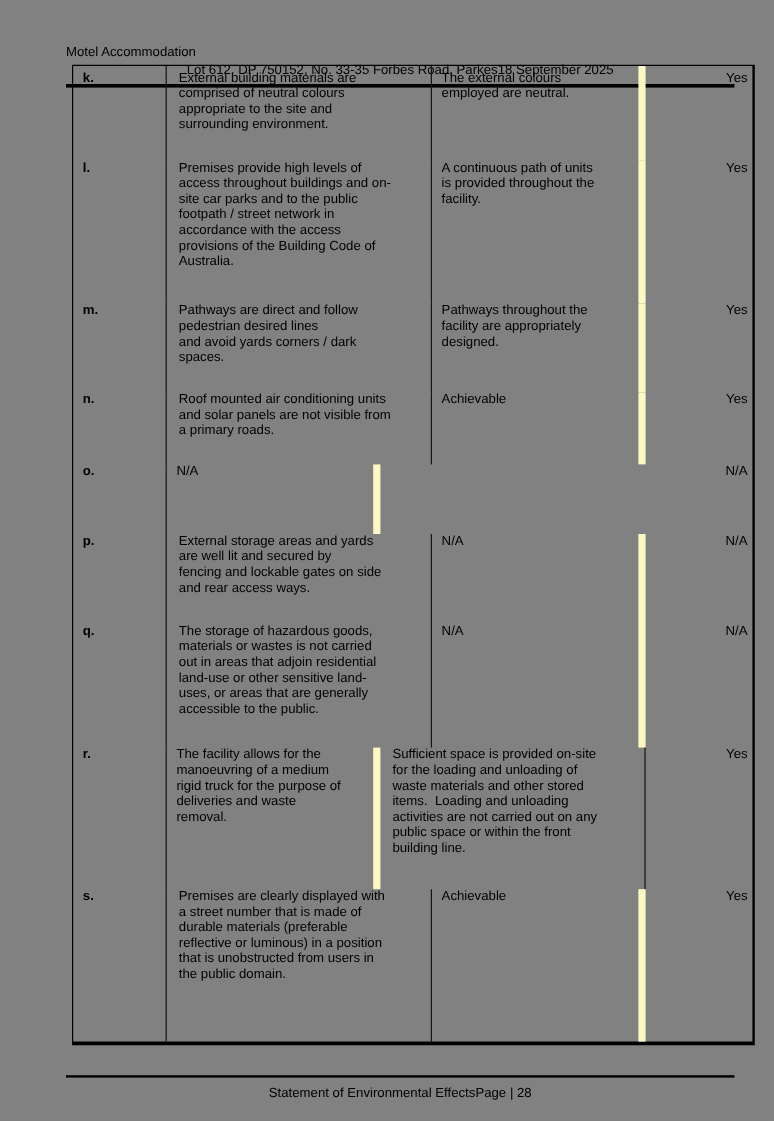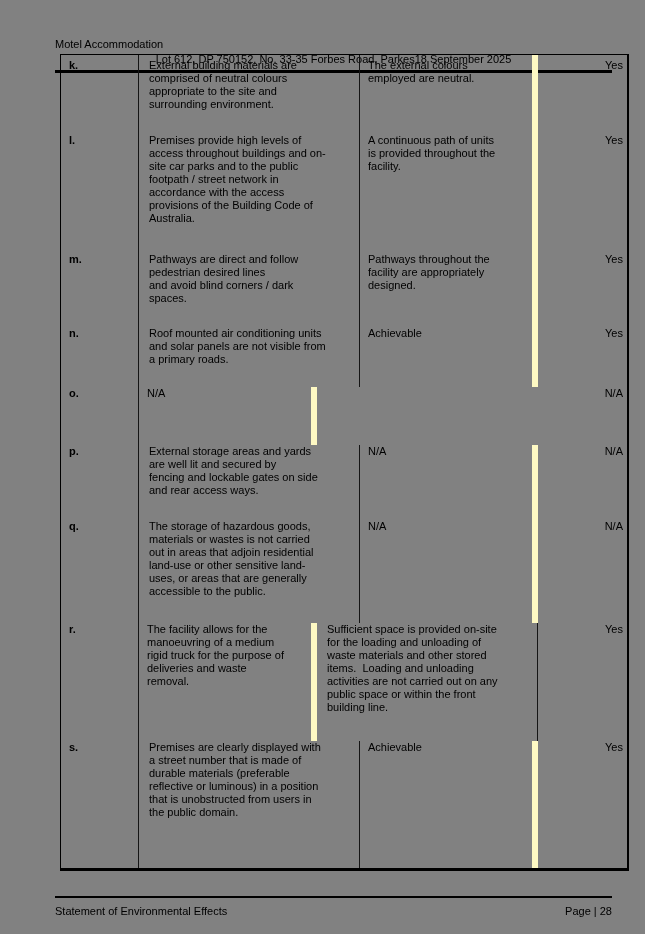--- a/index.html
+++ b/index.html
@@ -71,21 +71,21 @@
   
   .footer {
     position: absolute;
     left: 55px;
     top: 896px;
     width: 557px;
   }
   .footer-rule { height: 2px; }
   .f-line {
     display: flex;
-    justify-content: space-between;
+    justify-content: center;
     margin-top: 6px;
     height: 14px;
     line-height: 14px;
   }
 </style>
 </head>
 <body>
 
 <div class="header">
   <div class="h-line1">Motel Accommodation</div>
@@ -121,21 +121,21 @@
     <div class="c c3">A continuous path of units
 is provided throughout the
 facility.</div>
     <div class="c c4">Yes</div>
   </div>
 
   <div class="trow r2">
     <div class="c c1">m.</div>
     <div class="c c2">Pathways are direct and follow
 pedestrian desired lines
-and avoid blind corners / dark
+and avoid yards corners / dark
 spaces.</div>
     <div class="c c3">Pathways throughout the
 facility are appropriately
 designed.</div>
     <div class="c c4">Yes</div>
   </div>
 
   <div class="trow r3">
     <div class="c c1">n.</div>
     <div class="c c2">Roof mounted air conditioning units

